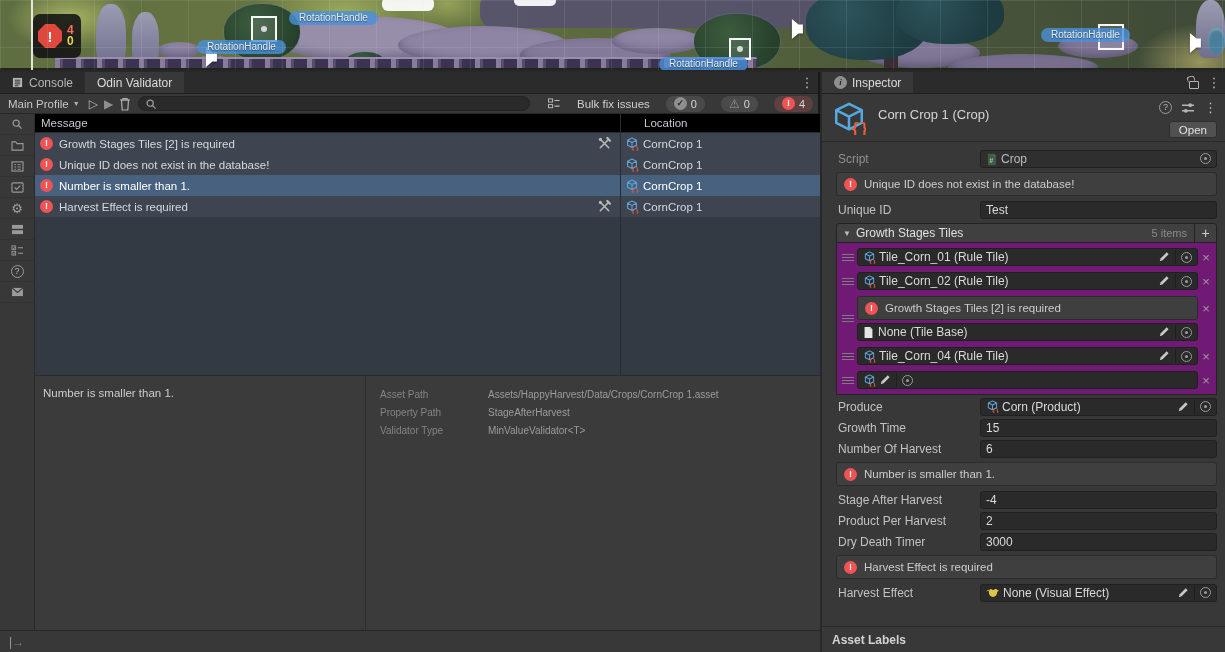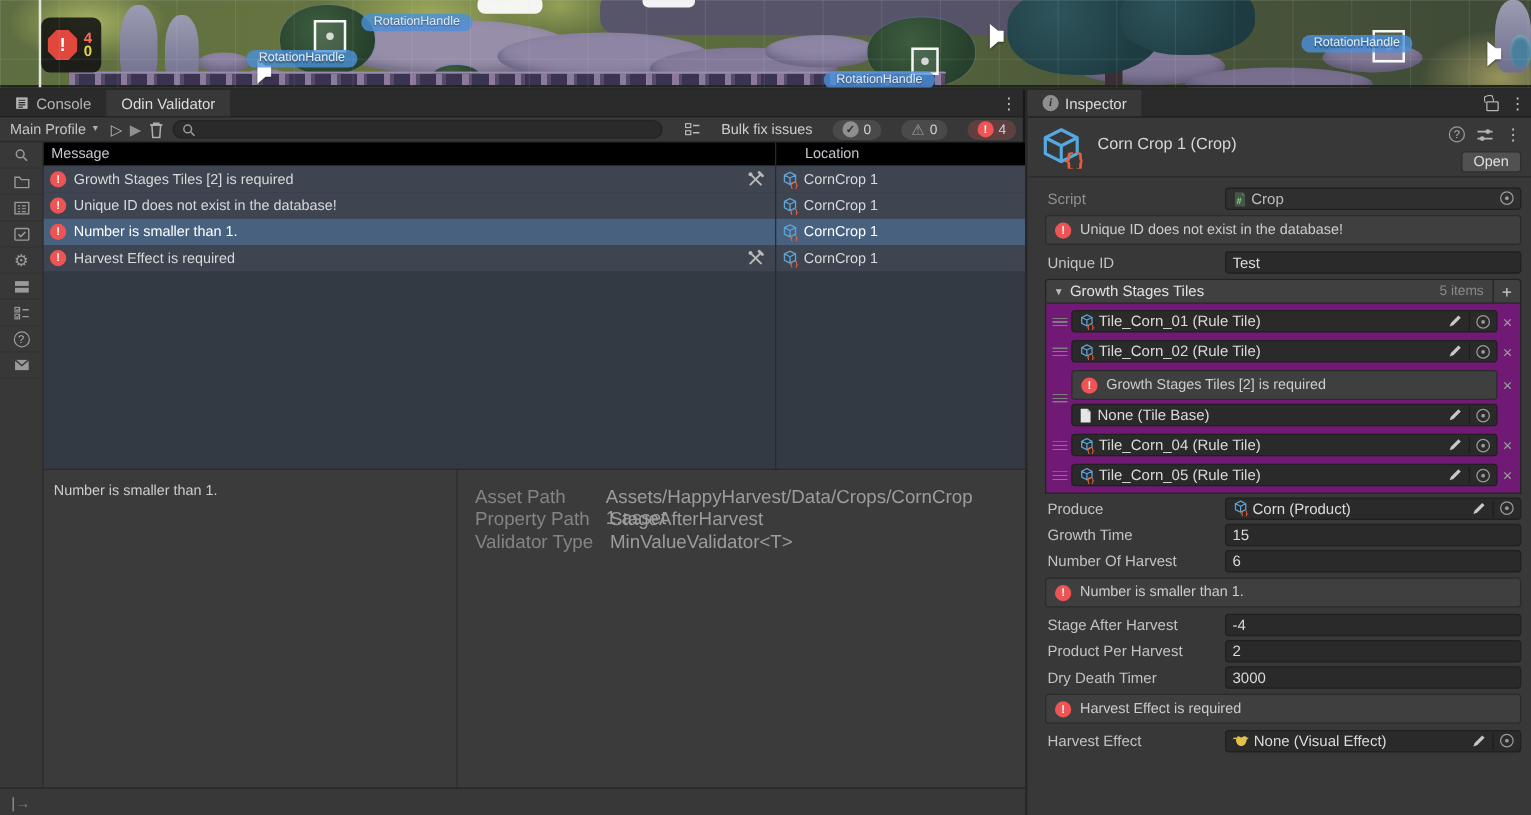--- a/index.html
+++ b/index.html
@@ -98,21 +98,21 @@
   .crow.sel { background:#47617f; color:#ffffff; }
   .c-msg { width:585px; display:flex; align-items:center; gap:6px; padding:0 8px 0 5px; }
   .c-msg .sp { flex:1; }
   .c-loc { flex:1; display:flex; align-items:center; gap:4px; padding-left:5px; }
   .cube13 { width:14px; height:14px; min-width:14px; position:relative; }
   .coldiv { position:absolute; left:620px; top:42px; width:1px; height:261px; background:#272c33; }
   #cdetail { position:absolute; left:35px; top:303px; width:785px; height:255px; background:#3b3b3b;
     border-top:1px solid #2a2a2a; }
   #cdetail .dmsg { position:absolute; left:8px; top:11px; color:#cdcdcd; font-size:11.5px; }
   #cdetail .ddiv { position:absolute; left:330px; top:0; width:1px; height:255px; background:#2e2e2e; }
-  .dfield { position:absolute; left:345px; display:flex; font-size:15px; }
+  .dfield { position:absolute; left:345px; display:flex; font-size:10px; }
   .dfield .dl { width:108px; color:#848484; }
   .dfield .dv { color:#9c9c9c; }
   #cbottom { position:absolute; left:0; top:558px; width:820px; height:22px; background:#383838;
     border-top:1px solid #262626; display:flex; align-items:center; padding-left:9px; color:#9a9a9a; }
 
   
   #inspector { position:absolute; left:822px; top:72px; width:403px; height:580px; background:#383838; }
   #ihead { position:absolute; left:0; top:22px; right:0; height:48px; border-bottom:1px solid #2a2a2a; }
   #ihead .bigicon { position:absolute; left:10px; top:7px; width:34px; height:34px; }
   #ihead .title { position:absolute; left:56px; top:13px; font-size:13px; color:#d6d6d6; }
@@ -636,21 +636,20 @@
             <span class="drag">
                 <i></i>
               </span>
             <div class="ifield">
               <span class="cube12">
                   <svg width="100%" height="100%" viewBox="0 0 20 22">
                     <path d="M10 1.5 17 5v8L10 16.5 3 13V5z M3 5l7 3.5L17 5 M10 8.5V16.5" fill="none" stroke="#5fa3d4" stroke-width="1.7" stroke-linejoin="round"></path>
                     <text x="9" y="21.5" font-size="10" font-weight="bold" fill="#e8603c" font-family="DejaVu Sans Mono,monospace">{}</text>
                   </svg>
                 </span>
-              <span class="txt">Tile_Corn_05 (Rule Tile)</span>
               <span class="icn12">
                   <svg width="12" height="12" viewBox="0 0 14 14">
                     <path d="M2 12l1.2-3.4 7-7 2.2 2.2-7 7z" fill="#c8c8c8"></path>
                   </svg>
                 </span>
               <span class="fsep"></span>
               <span class="picker">
                   <i></i>
                 </span>
             </div>
@@ -744,15 +743,18 @@
             </span>
           <span class="fsep"></span>
           <span class="picker">
               <i></i>
             </span>
         </div>
       </div>
 
     </div>
 
+    <div id="asset-labels">
+      <span>Asset Labels</span>
+    </div>
   </div>
 
 </div>
 
 </body></html>

